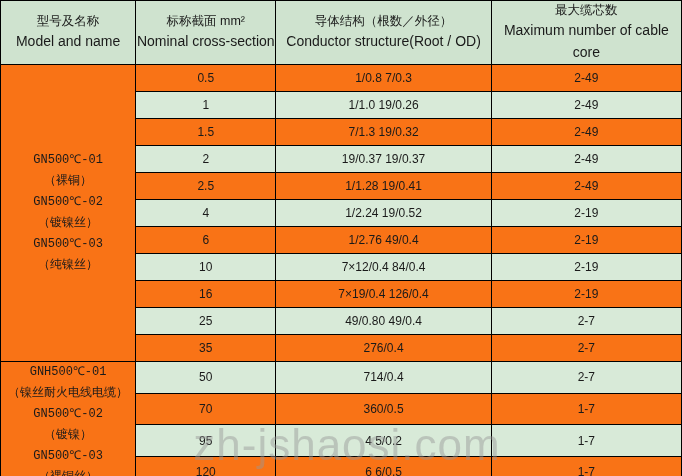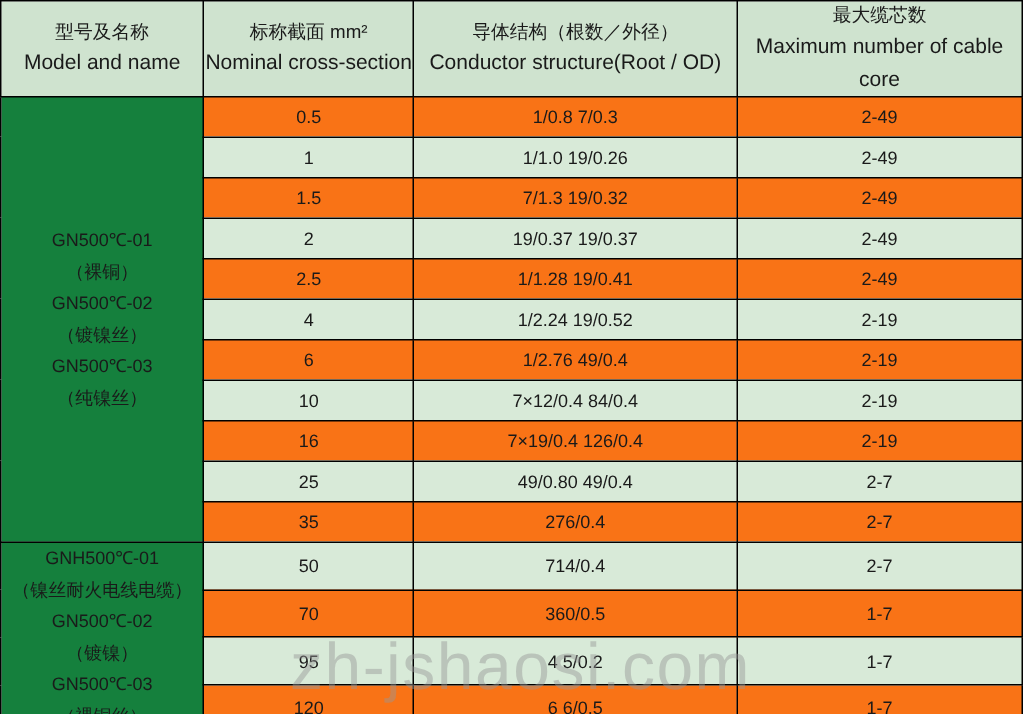--- a/index.html
+++ b/index.html
@@ -39,24 +39,25 @@
   tbody td {
     height: 26px;
   }
   tr.shade td.data {
     background: #d8ead8;
   }
   tr.plain td.data {
     background: #f97316;
   }
   td.namecell {
-    background: #15803d;
+    background: #f97316;
     font-size: 12px;
     line-height: 1.75;
     padding: 4px 2px;
+    font-family: Liberation Mono, monospace;
   }
   td.namecell .nl { display: block; }
   .col-name { width: 135px; }
   .col-section { width: 140px; }
   .col-struct { width: 215px; }
   .col-cores { width: 190px; }
   .watermark {
     position: absolute;
     left: 0;
     top: 0;

